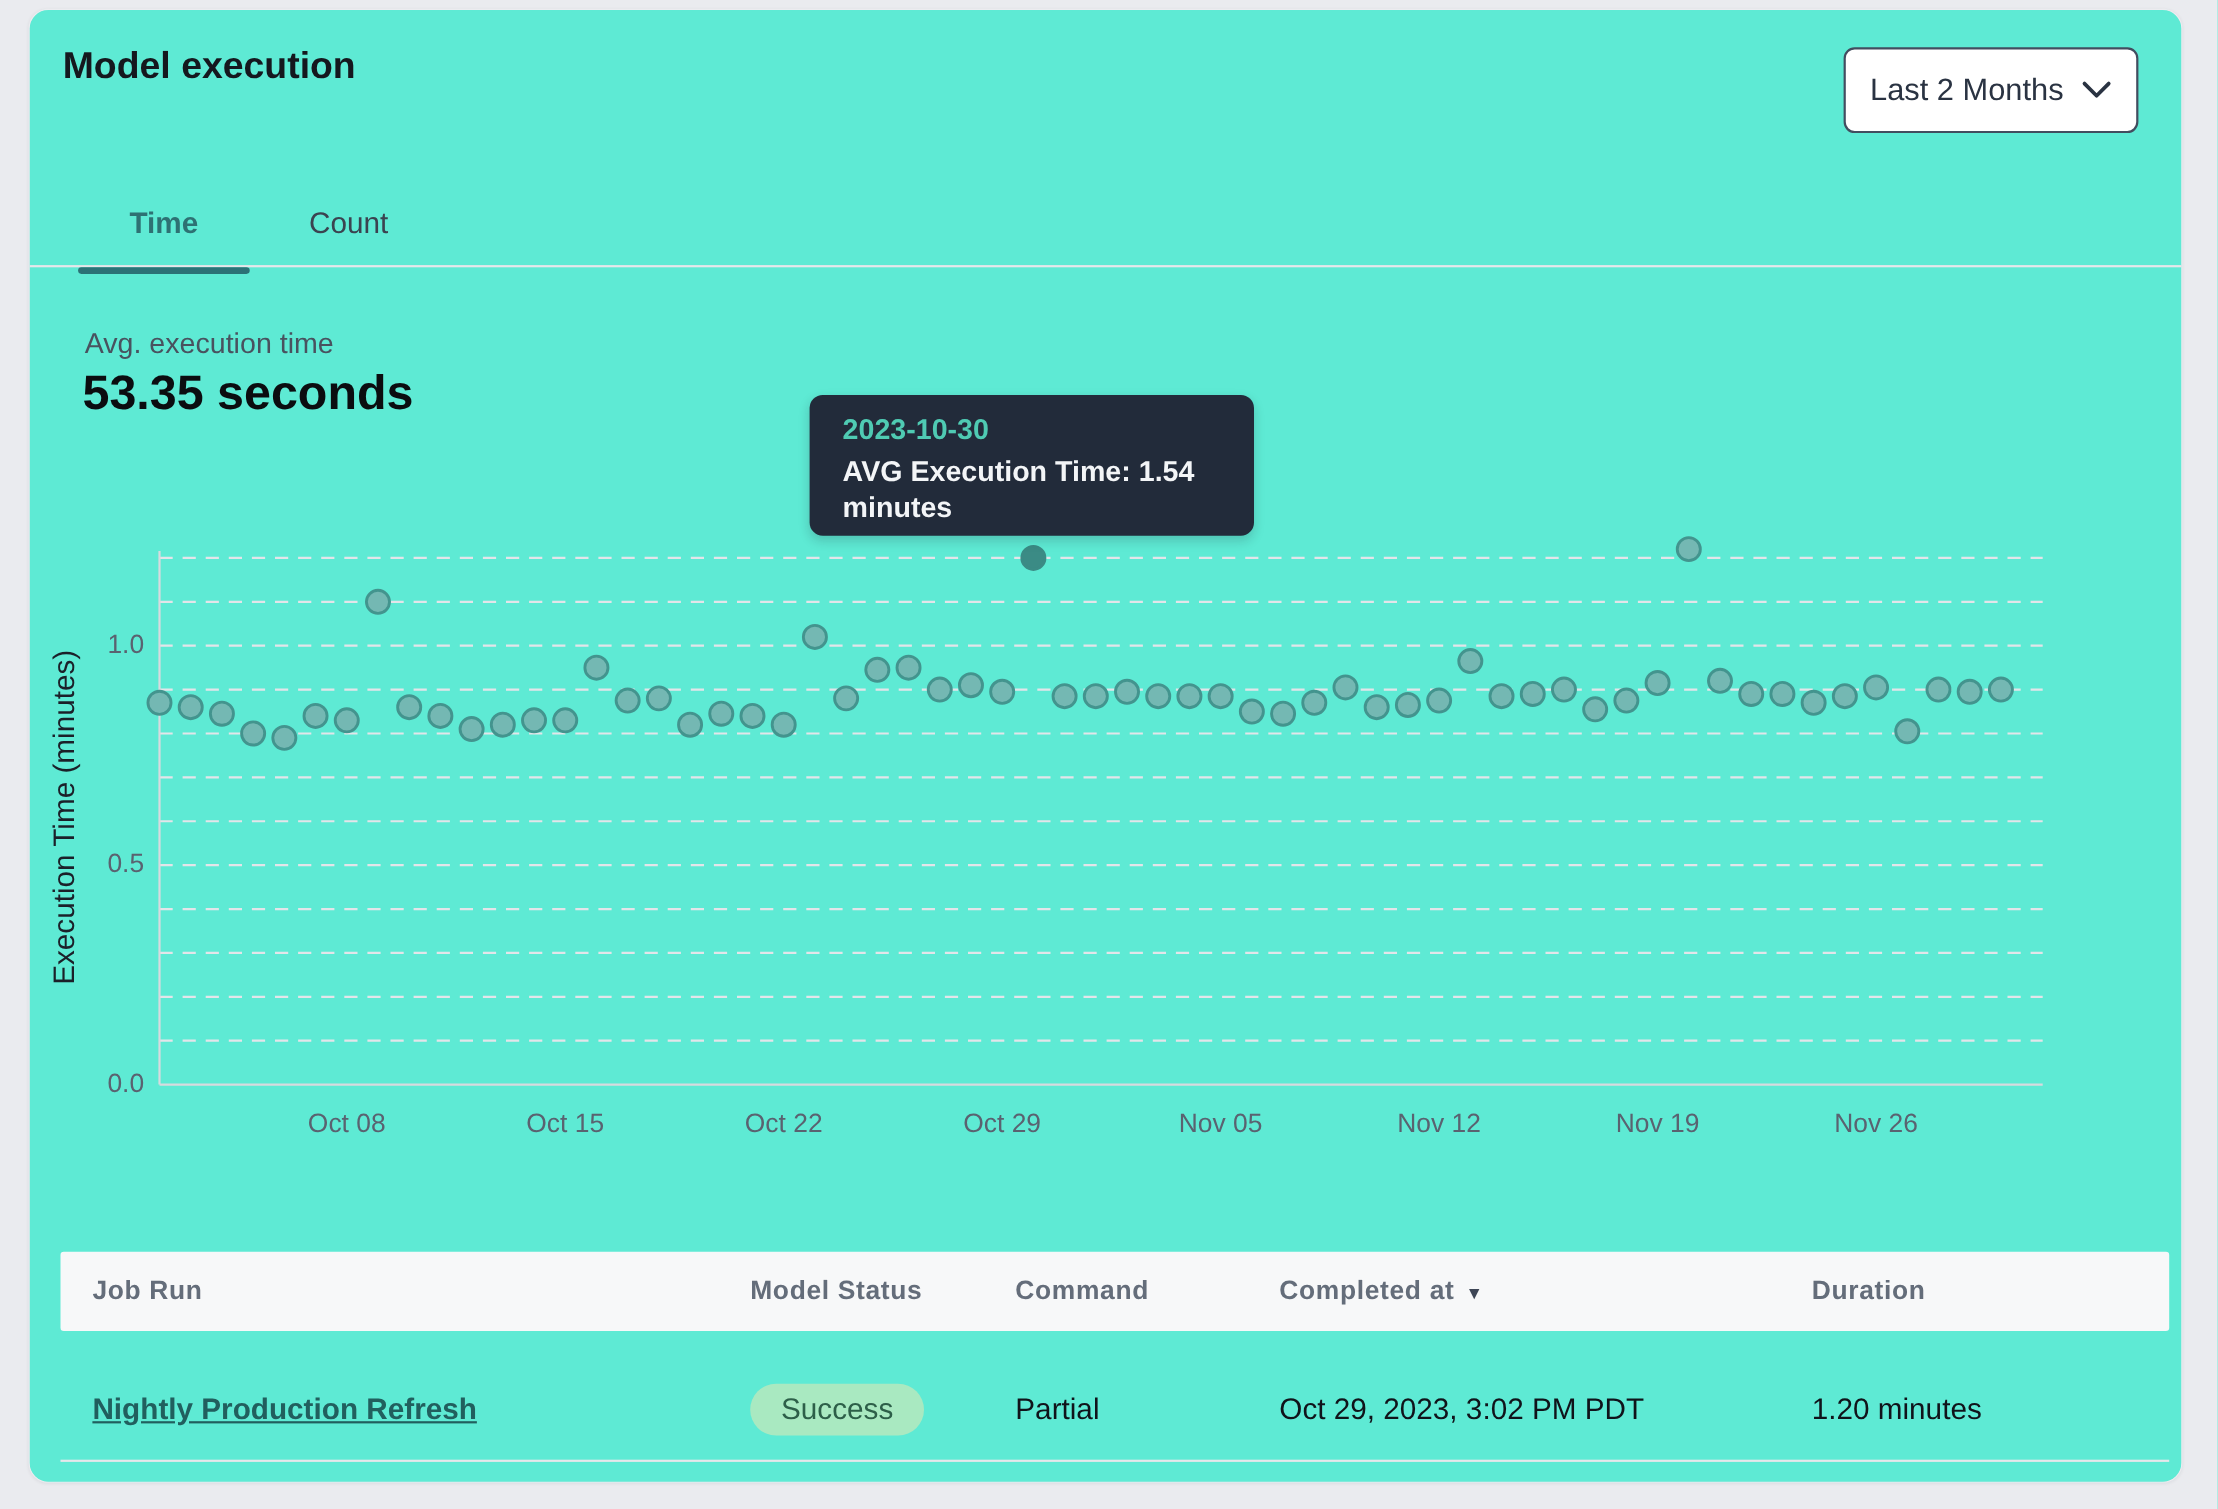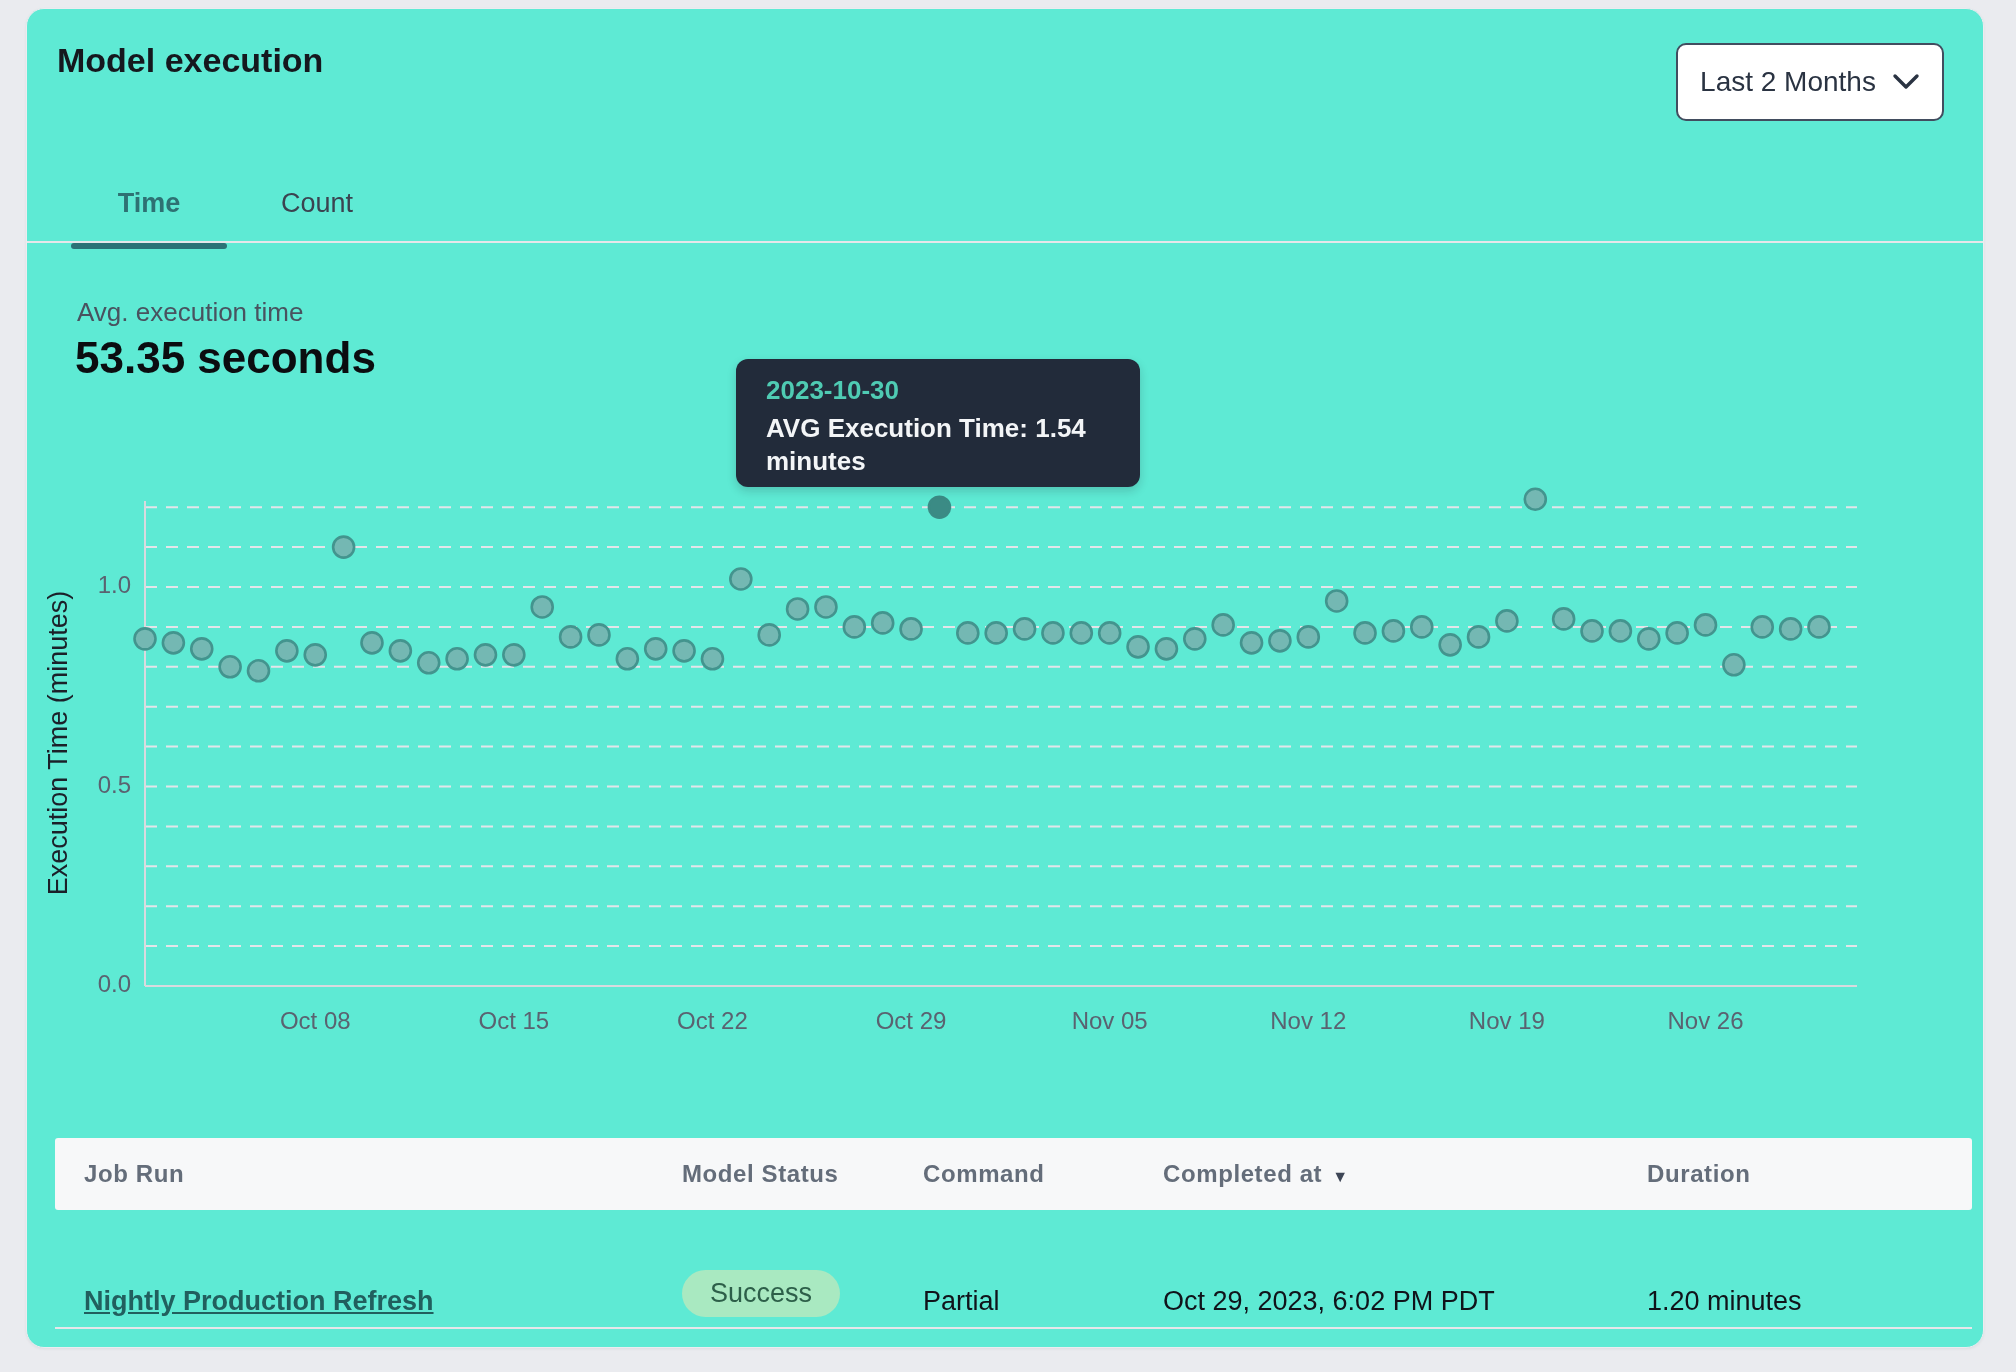--- a/index.html
+++ b/index.html
@@ -39,21 +39,21 @@
   #chart-svg circle { pointer-events:auto; cursor:pointer; }
   #chart-svg text { font-family:"Liberation Sans", sans-serif; }
 
   .table-header { position:absolute; left:28px; top:1129px; width:1917px; height:72px;
                   background:#f7f8f9; border-radius:3px; }
   .th { position:absolute; top:0; height:72px; line-height:72px; font-size:24px; font-weight:700;
         color:#646d7a; letter-spacing:0.6px; white-space:nowrap; }
   .th .sort-icon { font-size:16px; color:#3e4656; margin-left:10px; cursor:pointer; }
 
   .table-row { position:absolute; left:28px; top:1236px; width:1917px; height:72px; }
-  .td { position:absolute; top:0; height:72px; display:flex; align-items:flex-end;
+  .td { position:absolute; top:0; height:72px; display:flex; align-items:center;
         font-size:27px; color:#10131a; white-space:nowrap; }
   .job-link { font-weight:700; color:#215f5e; text-decoration:underline; cursor:pointer; }
   .status-badge { background:#a9e9c1; color:#2d5f49; font-size:27px; font-weight:500;
                   padding:8px 28px; border-radius:26px; cursor:default; }
   .row-divider { position:absolute; left:28px; top:1318px; width:1917px; height:2px; background:#e6e7ea; }
 
   .c-joblink   { left:29px; }
   .c-status    { left:627px; }
   .c-command   { left:868px; }
   .c-completed { left:1108px; }
@@ -186,19 +186,19 @@
   </div>
 
   <div class="table-row">
     <div class="td c-joblink">
         <span class="job-link">Nightly Production Refresh</span>
       </div>
     <div class="td c-status">
         <span class="status-badge">Success</span>
       </div>
     <div class="td c-command">Partial</div>
-    <div class="td c-completed">Oct 29, 2023, 6:02 PM PDT</div>
+    <div class="td c-completed">Oct 29, 2023, 3:02 PM PDT</div>
     <div class="td c-duration">1.20 minutes</div>
   </div>
 
   <div class="row-divider"></div>
 
 </div>
 
 </body></html>

